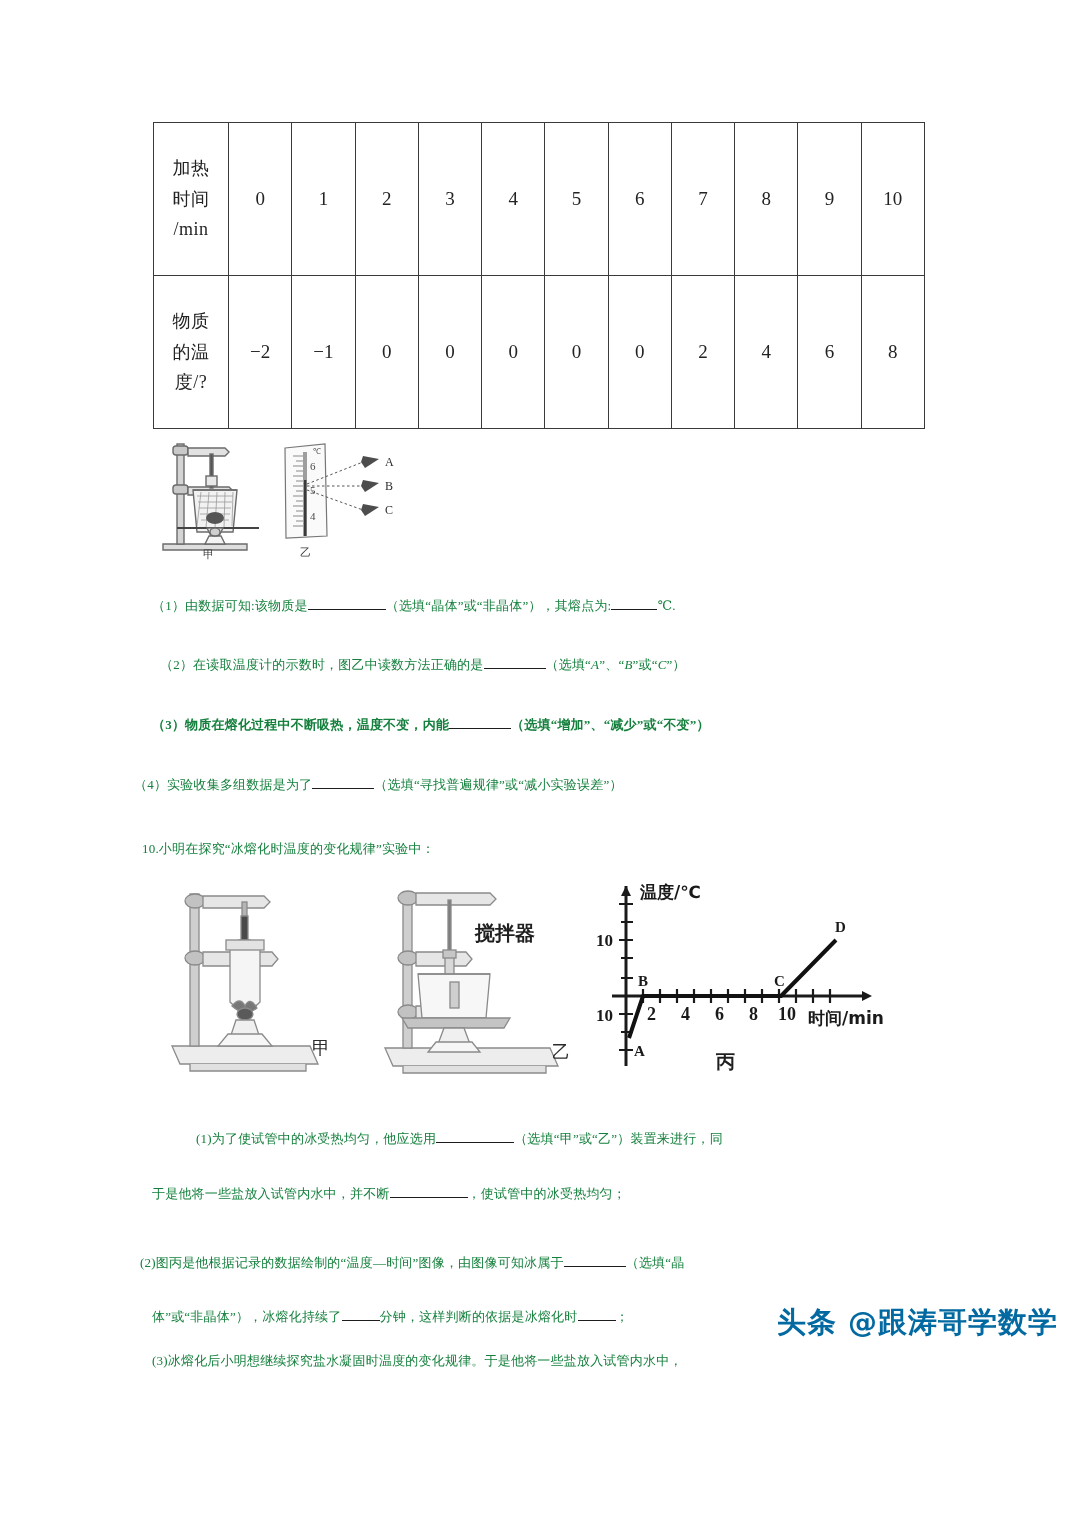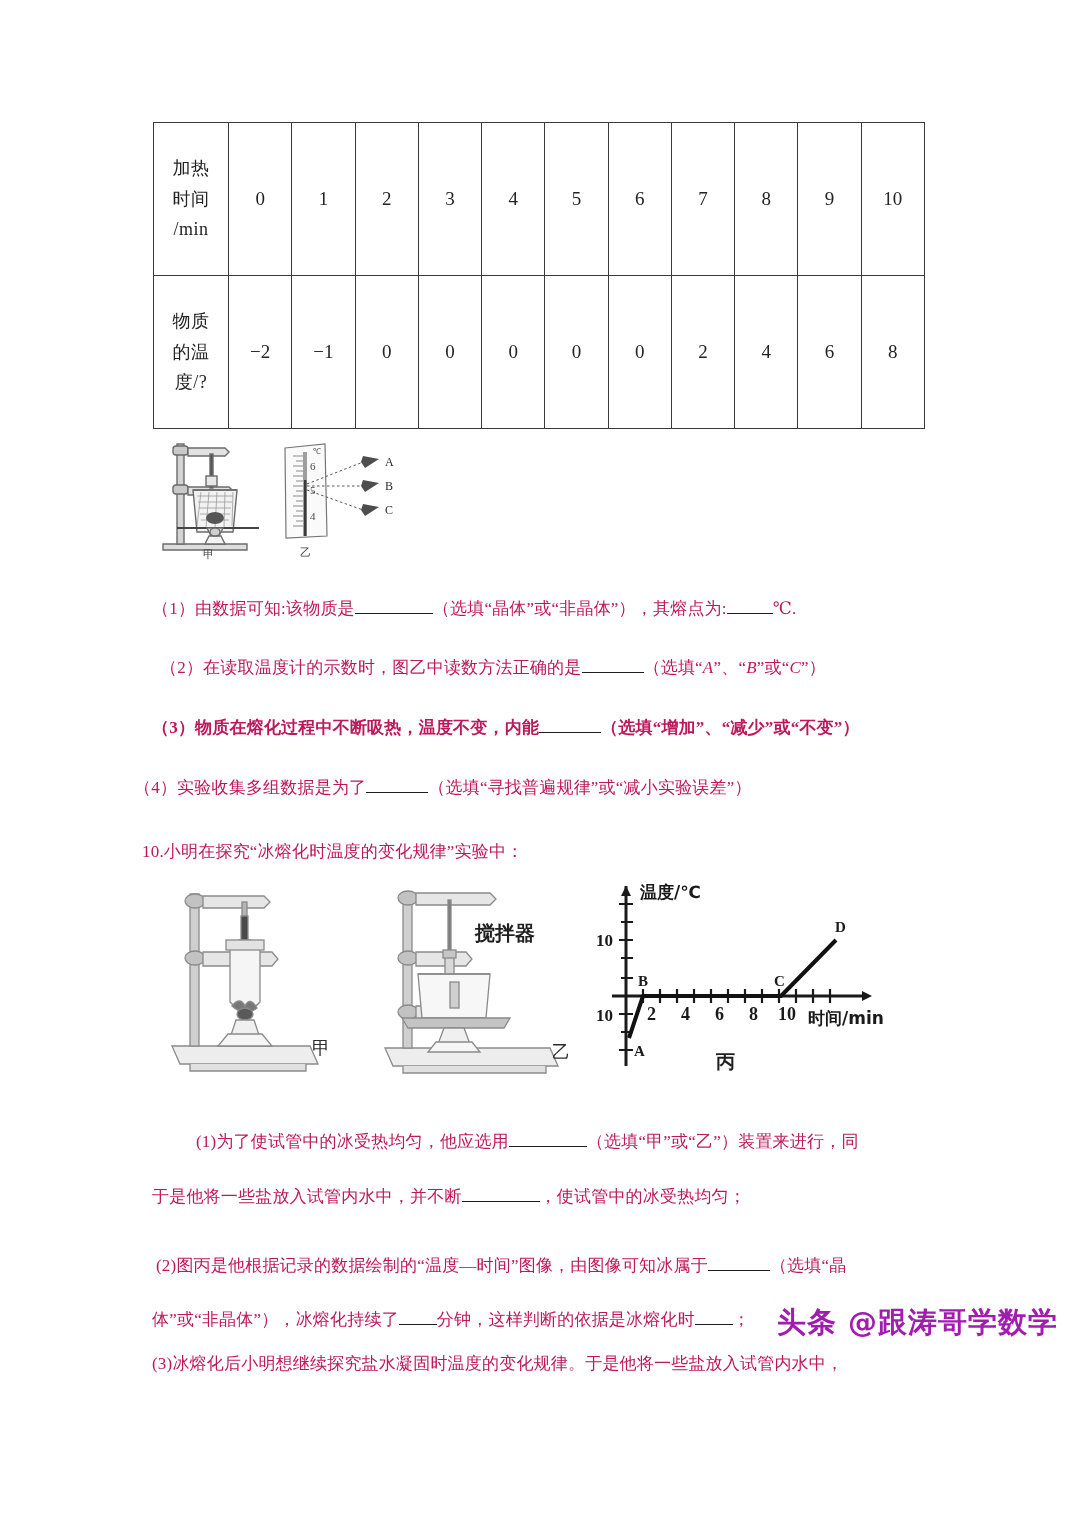--- a/index.html
+++ b/index.html
@@ -58,22 +58,22 @@
     top: 432px;
     width: 280px;
     height: 128px;
   }
   .fig-q9 svg { display: block; }
 
   
   .q-text {
     position: absolute;
     font-family: "Liberation Serif", "DejaVu Serif", serif;
-    font-size: 17px;
-    color: #be185d;
+    font-size: 13px;
+    color: #15803d;
     white-space: nowrap;
     letter-spacing: 0.2px;
   }
   .blank {
     display: inline-block;
     border-bottom: 1px solid #1d1d1d;
     vertical-align: baseline;
     height: 1.05em;
   }
   .b-lg { width: 78px; }
@@ -93,21 +93,21 @@
   .fig-q10 svg { display: block; }
 
   
   .watermark {
     position: absolute;
     right: 22px;
     bottom: 18px;
     font-family: "DejaVu Sans", sans-serif;
     font-size: 29px;
     font-weight: 700;
-    color: #a21caf;
+    color: #0369a1;
     letter-spacing: 1px;
     white-space: nowrap;
   }
 </style>
 </head>
 <body>
 
 <div class="page">
 
   <table class="data-table">
@@ -334,21 +334,21 @@
     </svg>
   </div>
 
   <div class="q-text" style="left:196px; top:1128px;">
     <span>(1)为了使试管中的冰受热均匀，他应选用</span><span class="blank b-lg"></span><span>（选填“甲”或“乙”）装置来进行，同</span>
   </div>
   <div class="q-text" style="left:152px; top:1183px;">
     <span>于是他将一些盐放入试管内水中，并不断</span><span class="blank b-lg"></span><span>，使试管中的冰受热均匀；</span>
   </div>
 
-  <div class="q-text" style="left:156px; top:1252px;">
+  <div class="q-text" style="left:140px; top:1252px;">
     <span>(2)图丙是他根据记录的数据绘制的“温度—时间”图像，由图像可知冰属于</span><span class="blank b-md"></span><span>（选填“晶</span>
   </div>
   <div class="q-text" style="left:152px; top:1306px;">
     <span>体”或“非晶体”），冰熔化持续了</span><span class="blank b-xs"></span><span>分钟，这样判断的依据是冰熔化时</span><span class="blank b-xs"></span><span>；</span>
   </div>
 
   <div class="q-text" style="left:152px; top:1352px;">(3)冰熔化后小明想继续探究盐水凝固时温度的变化规律。于是他将一些盐放入试管内水中，</div>
 
   <div class="watermark">头条 @跟涛哥学数学</div>
 

